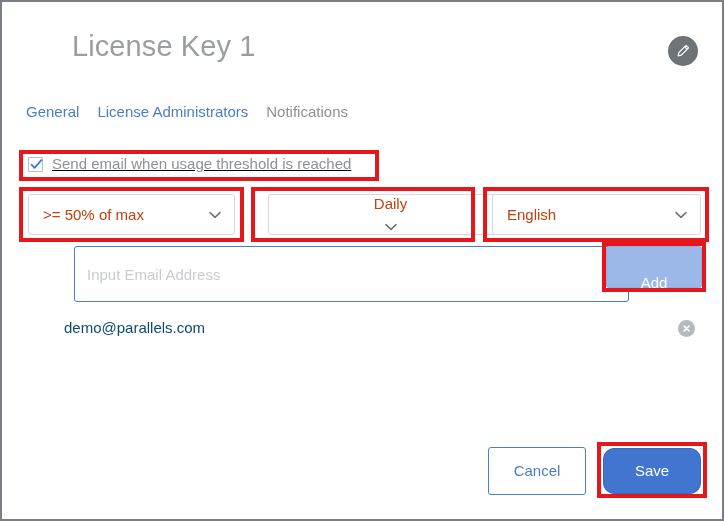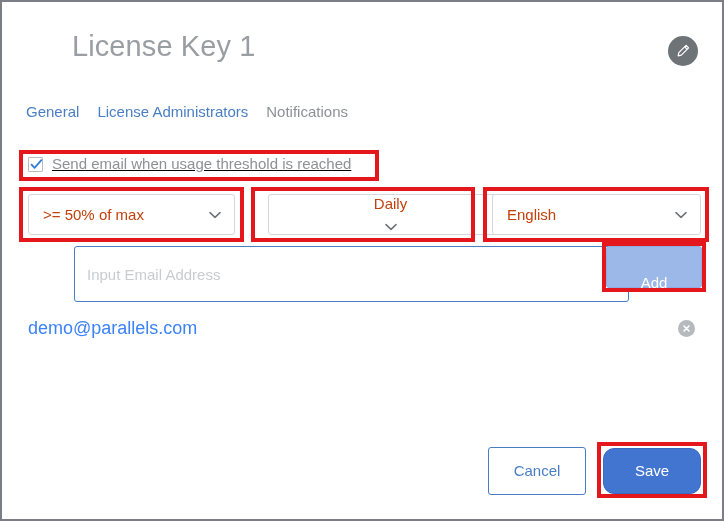--- a/index.html
+++ b/index.html
@@ -211,23 +211,24 @@
     margin: 0;
     padding: 0;
   }
   .email-list-item {
     display: flex;
     align-items: center;
     height: 28px;
   }
   .email-address {
     flex: 1 1 auto;
-    font-size: 18px;
-    color: #3b82f6;
+    font-size: 15px;
+    color: #0c4a6e;
     line-height: 18px;
+    margin-left: 36px;
   }
   .remove-email-button {
     flex: 0 0 auto;
     width: 17px;
     height: 17px;
     border-radius: 50%;
     background: #b6babe;
     display: flex;
     align-items: center;
     justify-content: center;

